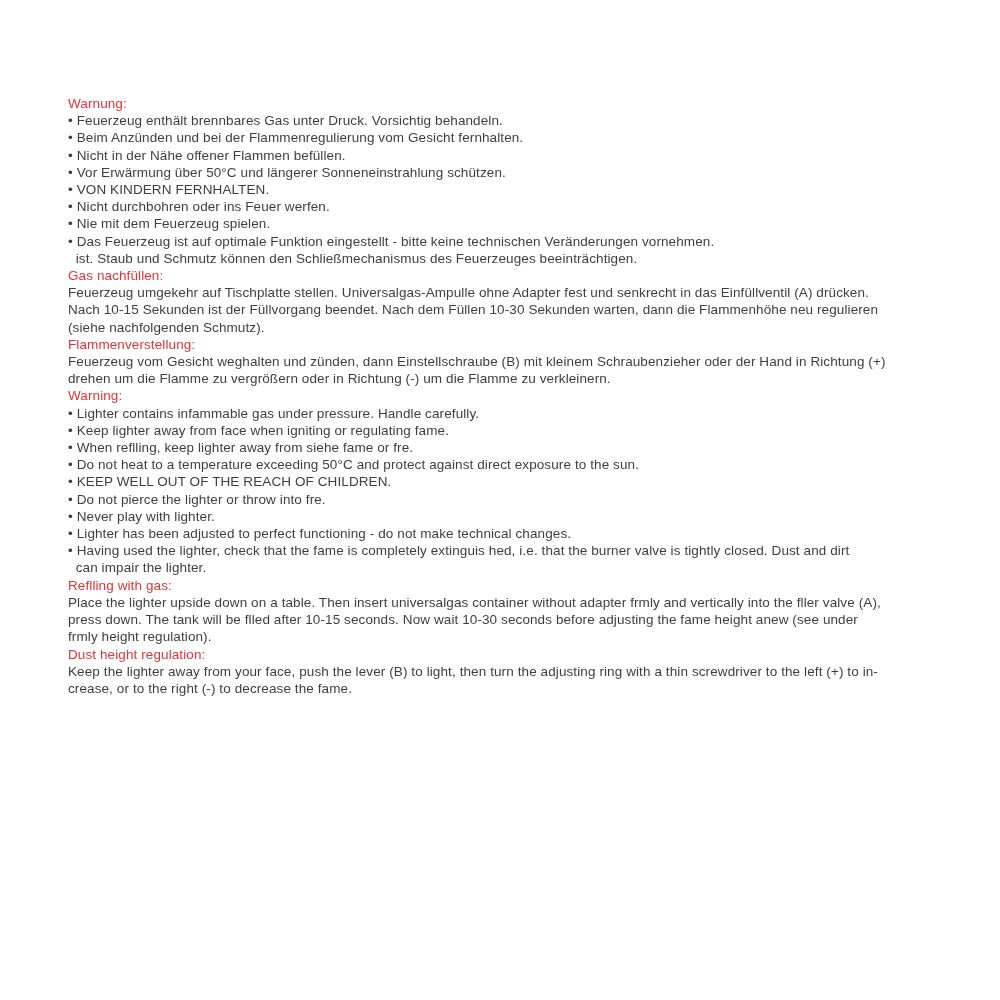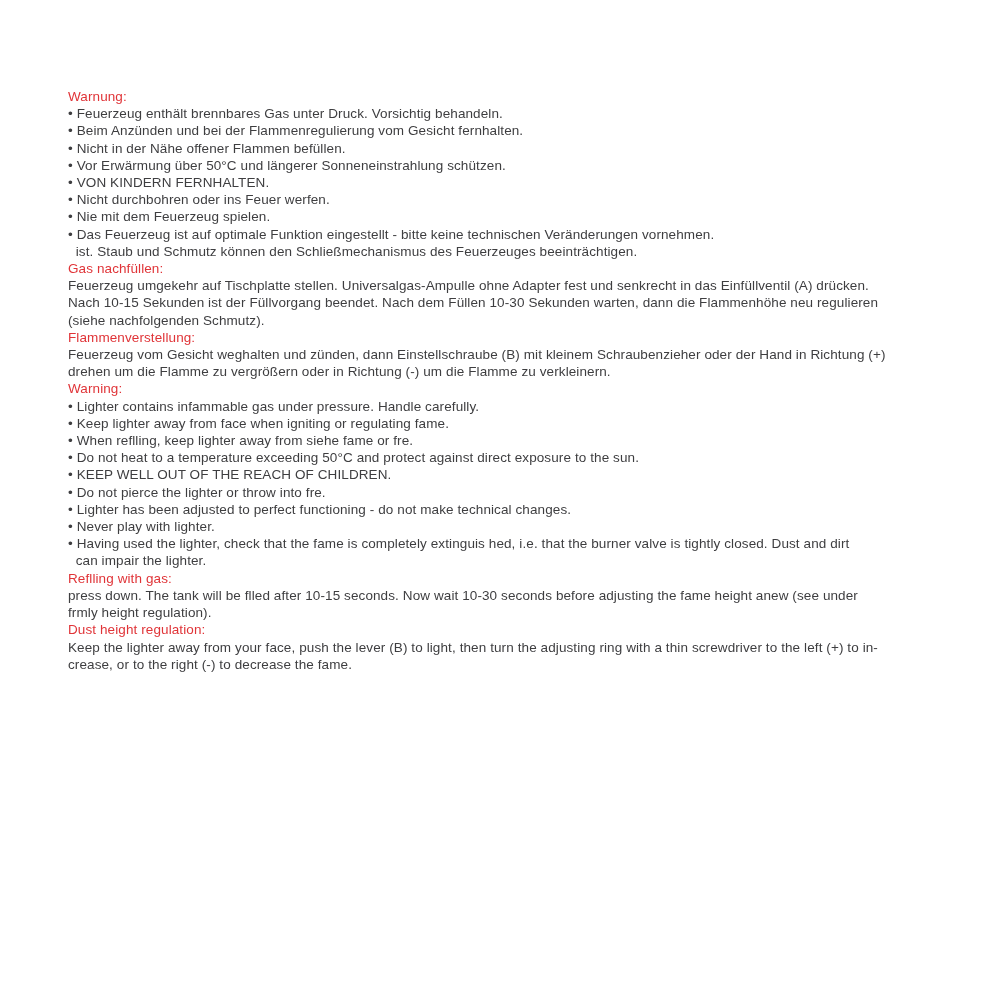--- a/index.html
+++ b/index.html
@@ -12,21 +12,21 @@
     margin: 0;
     padding: 0;
     width: 1000px;
     height: 1000px;
     background: var(--bg);
     font-family: "Liberation Sans", "DejaVu Sans", sans-serif;
   }
   .document {
     position: absolute;
     left: 68px;
-    top: 88px;
+    top: 95px;
     width: 900px;
     color: var(--text);
     font-size: 13.5px;
     line-height: 17.2px;
     letter-spacing: 0.1px;
   }
   section + section {
   }
   h2.section-heading {
     margin: 0;
@@ -68,27 +68,28 @@
       <div class="line">drehen um die Flamme zu vergrößern oder in Richtung (-) um die Flamme zu verkleinern.</div>
     </section>
     <section>
       <h2 class="section-heading">Warning:</h2>
       <div class="line">• Lighter contains infammable gas under pressure. Handle carefully.</div>
       <div class="line">• Keep lighter away from face when igniting or regulating fame.</div>
       <div class="line">• When reflling, keep lighter away from siehe fame or fre.</div>
       <div class="line">• Do not heat to a temperature exceeding 50°C and protect against direct exposure to the sun.</div>
       <div class="line">• KEEP WELL OUT OF THE REACH OF CHILDREN.</div>
       <div class="line">• Do not pierce the lighter or throw into fre.</div>
+      <div class="line">• Never play with lighter.</div>
       <div class="line">• Lighter has been adjusted to perfect functioning - do not make technical changes.</div>
-      <div class="line">• Never play with lighter.</div>
       <div class="line">• Having used the lighter, check that the fame is completely extinguis hed, i.e. that the burner valve is tightly closed. Dust and dirt</div>
       <div class="line">  can impair the lighter.</div>
     </section>
     <section>
       <h2 class="section-heading">Reflling with gas:</h2>
+      <div class="line">Place the lighter upside down on a table. Then insert universalgas container without adapter frmly and vertically into the fller valve (A),</div>
       <div class="line">press down. The tank will be flled after 10-15 seconds. Now wait 10-30 seconds before adjusting the fame height anew (see under</div>
       <div class="line">frmly height regulation).</div>
     </section>
     <section>
       <h2 class="section-heading">Dust height regulation:</h2>
       <div class="line">Keep the lighter away from your face, push the lever (B) to light, then turn the adjusting ring with a thin screwdriver to the left (+) to in-</div>
       <div class="line">crease, or to the right (-) to decrease the fame.</div>
     </section>
   </main>
 

